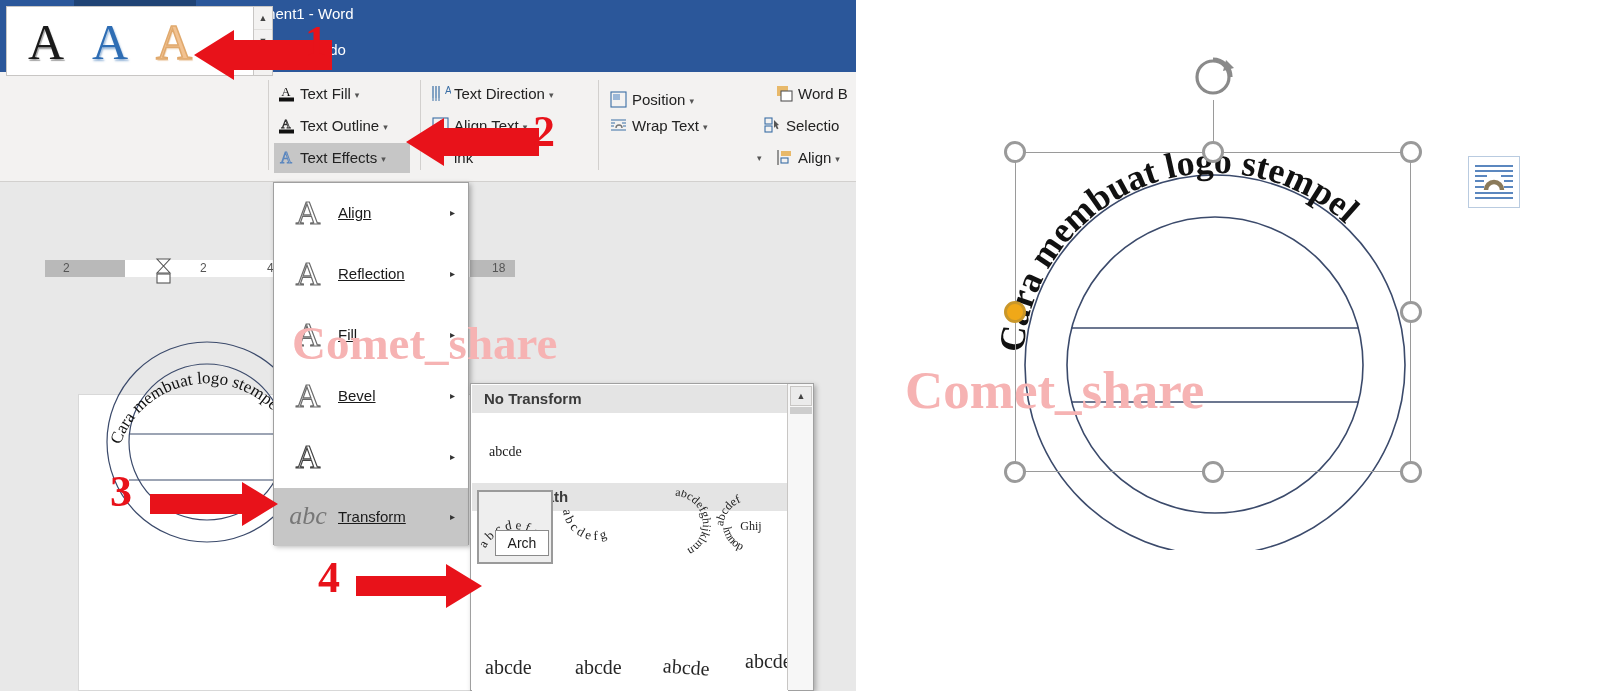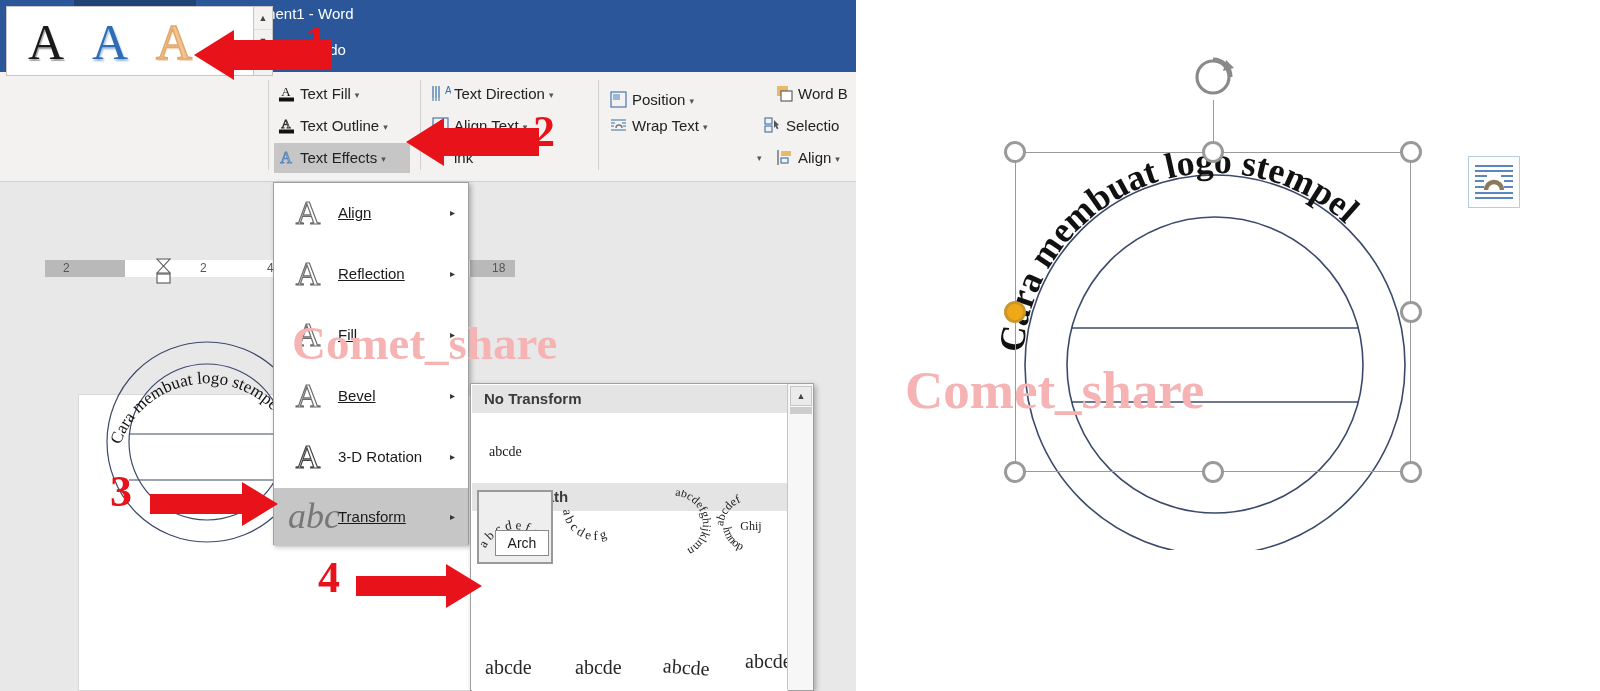--- a/index.html
+++ b/index.html
@@ -331,25 +331,24 @@
         <div class="mi-lbl"><u>Fill</u></div>
         <div class="mi-arrow">▸</div>
       </div>
       <div class="mi" style="top:183px;">
         <div class="mi-ico">A</div>
         <div class="mi-lbl"><u>Bevel</u></div>
         <div class="mi-arrow">▸</div>
       </div>
       <div class="mi" style="top:244px;">
         <div class="mi-ico" style="-webkit-text-stroke:1.2px #444; color:#fff;">A</div>
-        <div class="mi-lbl"><span>3-D Rotation</span></div>
         <div class="mi-arrow">▸</div>
       </div>
       <div class="mi hl" style="top:305px; height:58px;">
-        <div class="mi-ico" style="top:8px;font-size:36px;font-style:italic;font-family:'Liberation Serif',serif;color:#777;text-align:center;-webkit-text-stroke:0;">abc</div>
+        <div class="mi-ico" style="top:8px;font-size:26px;font-style:italic;font-family:'Liberation Serif',serif;color:#777;text-align:center;-webkit-text-stroke:0;">abc</div>
         <div class="mi-lbl" style="height:58px;line-height:58px;"><u>Transform</u></div>
         <div class="mi-arrow" style="height:58px;line-height:58px;">▸</div>
       </div>
     </div>
 
     <div class="submenu">
       <div class="sm-head" style="top:1px;">No Transform</div>
       <div class="sm-body" style="top:29px;height:70px;"></div>
       <div class="notransform-item">abcde</div>
 

